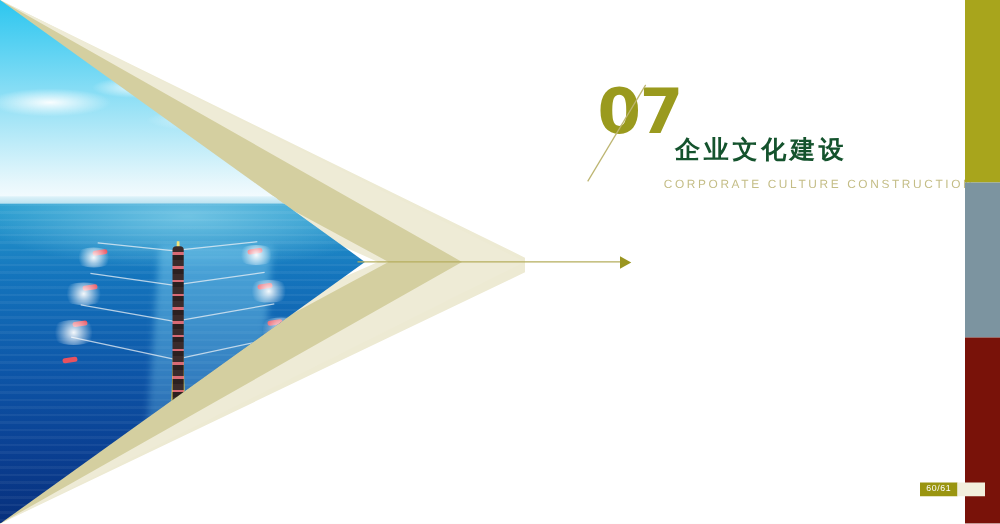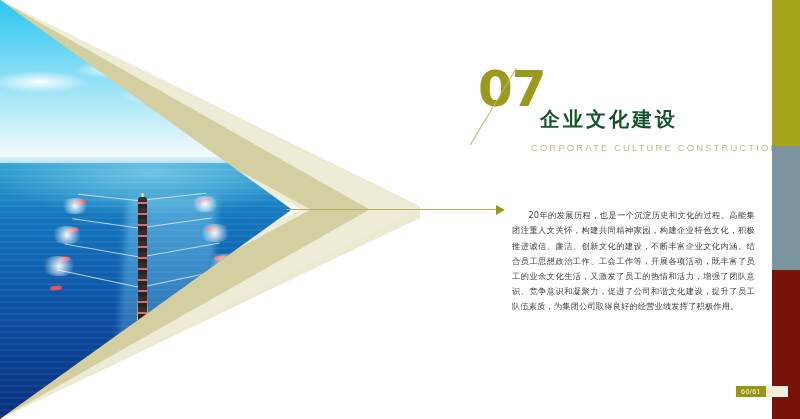--- a/index.html
+++ b/index.html
@@ -293,21 +293,20 @@
   <div class="connector"></div>
   <div class="connector-head"></div>
 
   <div class="heading">
     <div class="num-03">07</div>
     <div class="slash"></div>
     <div class="cn-title">企业文化建设</div>
     <div class="en-title">CORPORATE CULTURE CONSTRUCTION</div>
   </div>
 
-  <p class="body-copy">20年的发展历程，也是一个沉淀历史和文化的过程。高能集团注重人文关怀，构建共同精神家园，构建企业特色文化，积极推进诚信、廉洁、创新文化的建设，不断丰富企业文化内涵。结合员工思想政治工作、工会工作等，开展各项活动，既丰富了员工的业余文化生活，又激发了员工的热情和活力，增强了团队意识、竞争意识和凝聚力，促进了公司和谐文化建设，提升了员工队伍素质，为集团公司取得良好的经营业绩发挥了积极作用。</p>
 
   <div class="sidebars">
     <div class="bar bar-olive"></div>
     <div class="bar bar-steel"></div>
     <div class="bar bar-maroon"></div>
   </div>
 
   <div class="page-badge-wrap">
     <div class="page-badge">60/61</div>
     <div class="page-badge-tail"></div>

